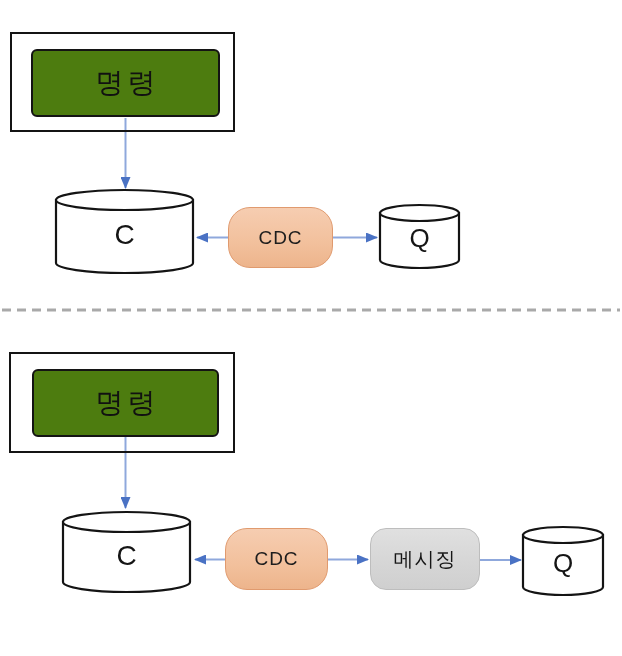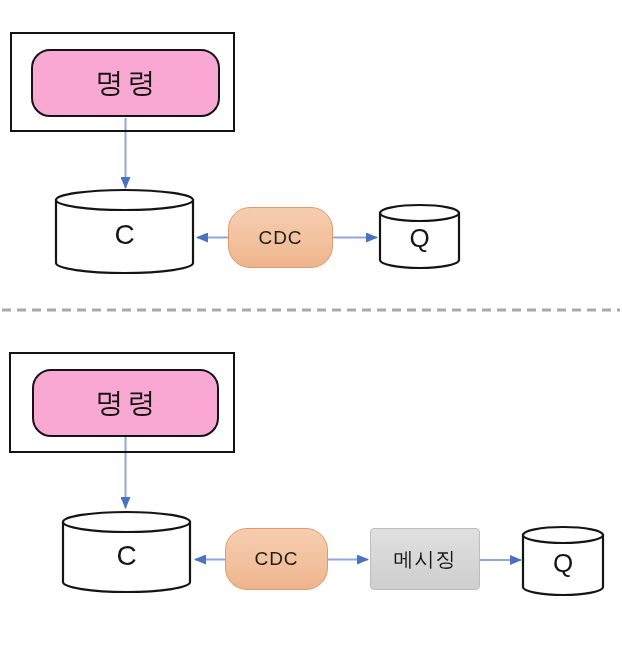--- a/index.html
+++ b/index.html
@@ -12,39 +12,39 @@
   }
   .layer{position:absolute;left:0;top:0;}
   .abs{position:absolute;box-sizing:border-box;display:flex;align-items:center;justify-content:center;}
 
   .outer-rect{
     border:2.5px solid #141414;
     background:transparent;
   }
   .command-box{
     border:2.2px solid #141414;
-    border-radius:19px;
-    background:#f9a8d4;
+    border-radius:6px;
+    background:#4d7c0f;
     font-size:28px;
     letter-spacing:4px;
     color:#111;
     padding-left:4px;
   }
   .cdc-box{
     border:1.5px solid #e09a6e;
     border-radius:22px;
     background:linear-gradient(180deg,#f6cdb1 0%,#f2c19d 55%,#eeb democratize892 100%);
     background:linear-gradient(180deg,#f6cdb1 0%,#f2c09c 60%,#edb48c 100%);
     font-size:19px;
     letter-spacing:1px;
     color:#1d1d1d;
   }
   .msg-box{
     border:1.5px solid #bdbdbd;
-    border-radius:4px;
+    border-radius:16px;
     background:linear-gradient(180deg,#e0e0e0 0%,#d6d6d6 55%,#cfcfcf 100%);
     font-size:20px;
     letter-spacing:1px;
     color:#161616;
   }
   .cyl-label{
     background:transparent;
     color:#151515;
   }
   .cyl-label.c{font-size:28px;font-weight:400;}

